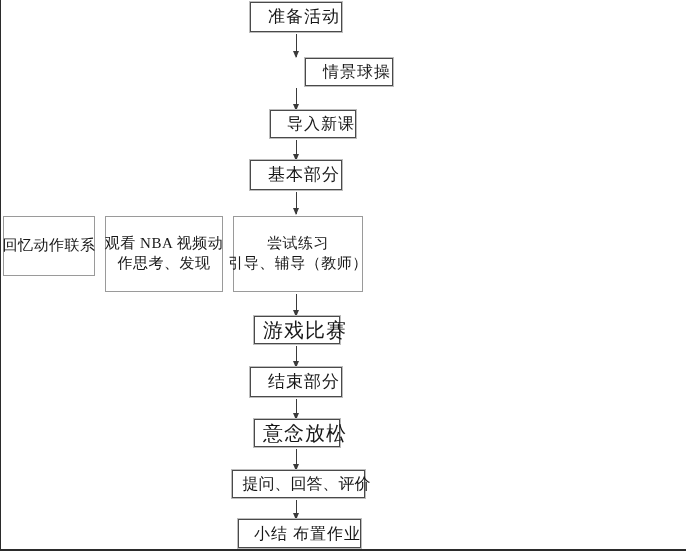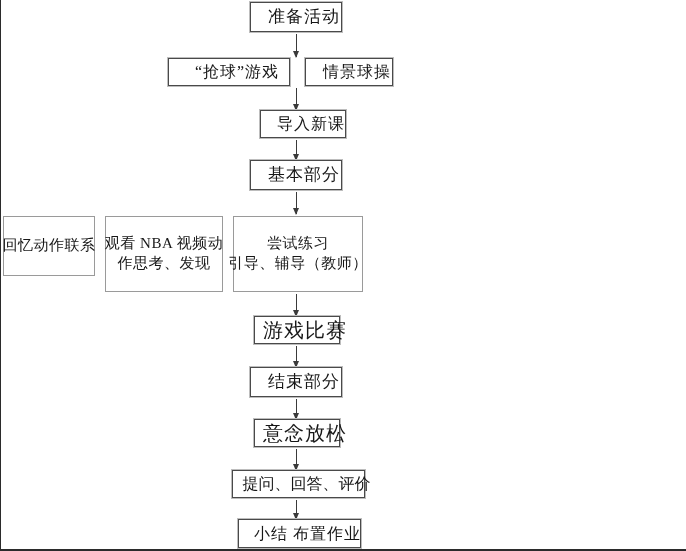--- a/index.html
+++ b/index.html
@@ -95,31 +95,28 @@
 
   <div class="page-rule-left"></div>
   <div class="page-rule-bottom"></div>
 
   <div class="node stage" style="left:250px; top:2px; width:92px; height:30px;">
     <span class="line">准备活动</span>
   </div>
 
   <div class="arrow" style="left:296px; top:34px; height:23px;"></div>
 
-  <div class="node stage" style="left:168px; top:58px; width:122px; height:28px; font-size:16px;">
-    <span class="line">“抢球”游戏</span>
-  </div>
 
   <div class="node stage" style="left:305px; top:58px; width:88px; height:28px; font-size:16px;">
     <span class="line">情景球操</span>
   </div>
 
   <div class="arrow" style="left:296px; top:88px; height:22px;"></div>
 
-  <div class="node stage" style="left:260px; top:110px; width:86px; height:28px; font-size:16px;">
+  <div class="node stage" style="left:270px; top:110px; width:86px; height:28px; font-size:16px;">
     <span class="line">导入新课</span>
   </div>
 
   <div class="arrow" style="left:296px; top:140px; height:20px;"></div>
 
   <div class="node stage" style="left:250px; top:160px; width:92px; height:30px;">
     <span class="line">基本部分</span>
   </div>
 
   <div class="arrow" style="left:296px; top:192px; height:22px;"></div>

